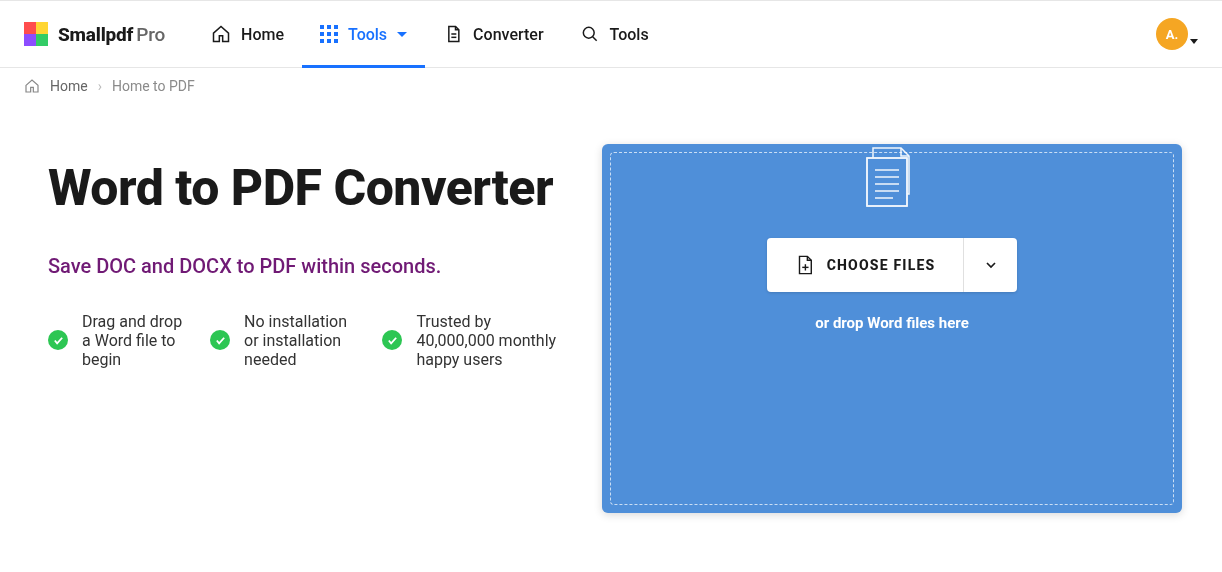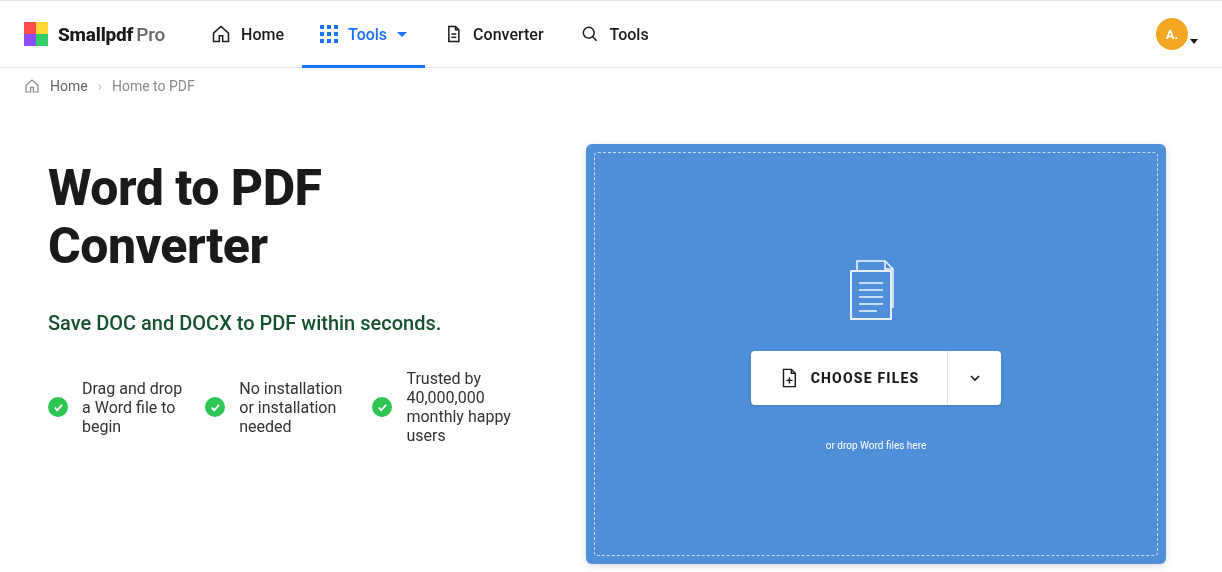--- a/index.html
+++ b/index.html
@@ -79,64 +79,64 @@
       display:flex; align-items:center; gap:10px;
       padding: 10px 24px;
       font-size:14px; color:#8b8b8b;
     }
     .breadcrumb a { color:#666; text-decoration:none; }
     .breadcrumb .sep { color:#bbb; }
 
     
     .main {
       display:flex;
-      padding: 40px 56px 0 48px;
+      padding: 40px 40px 0 48px;
       gap: 40px;
     }
     .left { flex:1; padding-top:16px; }
     .page-title {
       font-size:50px; font-weight:800; line-height:1.15; color:#1a1a1a;
       margin-bottom: 36px;
       letter-spacing:-0.5px;
     }
-    .subtitle { font-size:20px; color:#14532d; margin-bottom:34px; font-weight:500;}
+    .subtitle { font-size:20px; color:#701a75; margin-bottom:34px; font-weight:500;}
     .features { display:flex; flex-direction:row; gap:18px; }
     .feature { display:flex; align-items:center; gap:14px; font-size:16px; color:#333; }
     .check-circle {
       width:20px; height:20px; border-radius:50%; background:#2dc653;
       display:flex; align-items:center; justify-content:center; flex-shrink:0;
     }
 
     
     .dropzone {
-      width: 580px; height: 420px;
+      width: 580px; height: 369px;
       background:#4f8fd9;
       border-radius:6px;
       box-shadow: 0 2px 8px rgba(0,0,0,0.15);
-      display:flex; flex-direction:column; align-items:center; justify-content:center;
+      display:flex; flex-direction:column; align-items:center; 
       position:relative;
     }
     .dropzone-inner {
       position:absolute; inset:8px;
       border:1px dashed rgba(255,255,255,0.7);
       border-radius:4px;
     }
     .doc-icon { margin-bottom:30px; opacity:0.92; }
     .choose-wrap { display:flex; background:#fff; border-radius:4px; overflow:hidden; box-shadow:0 1px 3px rgba(0,0,0,0.15); z-index:1;}
     .choose-main {
       display:flex; align-items:center; gap:12px;
       padding: 16px 28px;
       font-size:14px; font-weight:800; letter-spacing:1.2px;
       cursor:pointer; color:#1a1a1a;
     }
     .choose-dd {
       width:54px; display:flex; align-items:center; justify-content:center;
       border-left:1px solid #e0e0e0; cursor:pointer;
     }
-    .drop-text { margin-top:35px; color:#fff; font-size:10px; font-weight:400; z-index:1; }
+    .drop-text { margin-top:22px; color:#fff; font-size:15px; font-weight:700; z-index:1; }
   </style>
 </head>
 <body>
 
 <div class="topnav">
   <div class="brand">
     <div class="logo-square">
       <div class="q1"></div>
         <div class="q2"></div>
         <div class="q3"></div>

